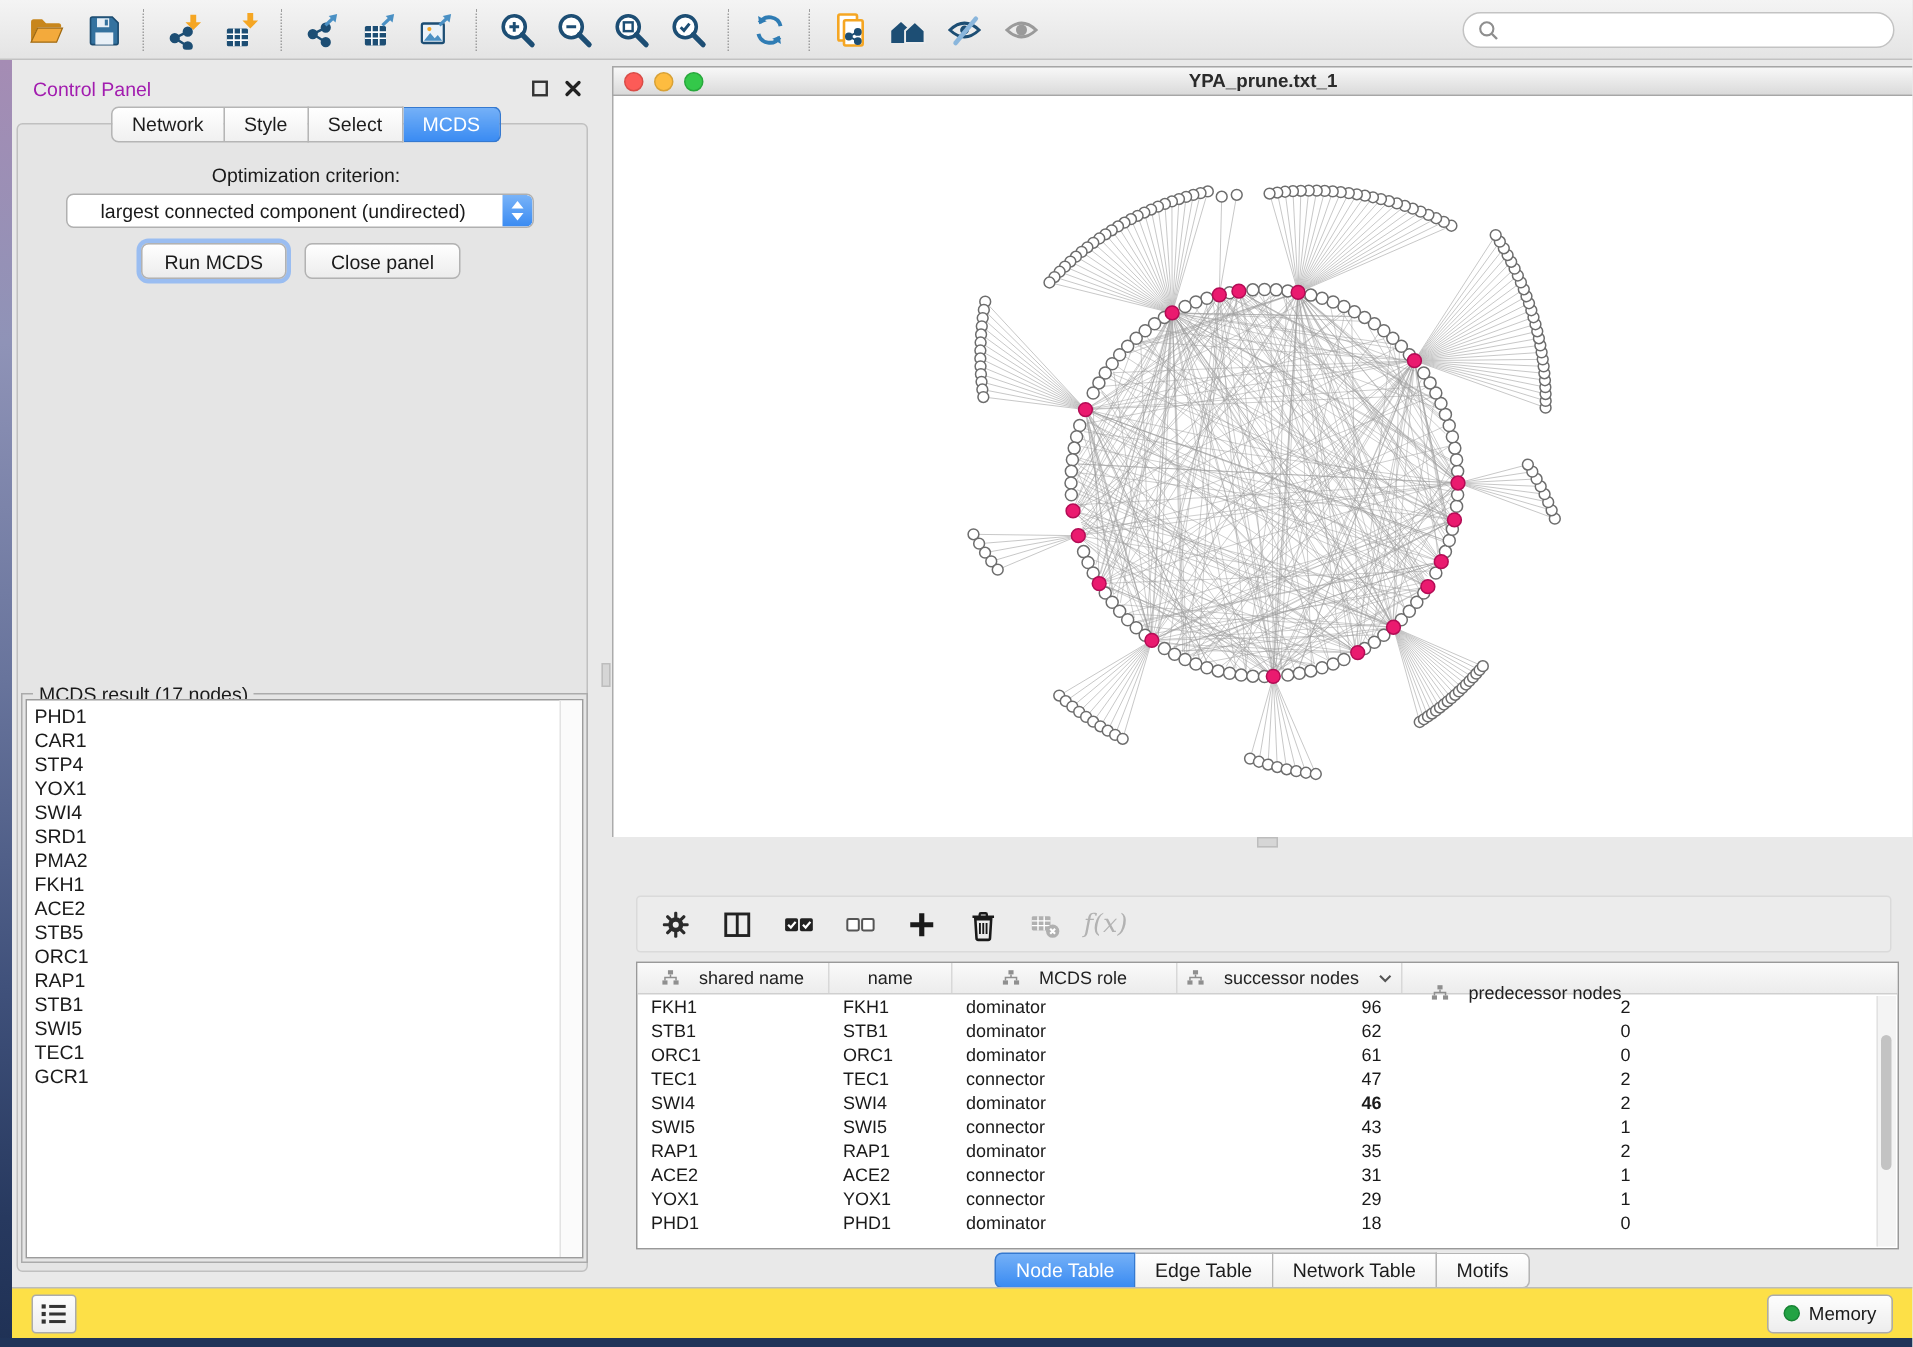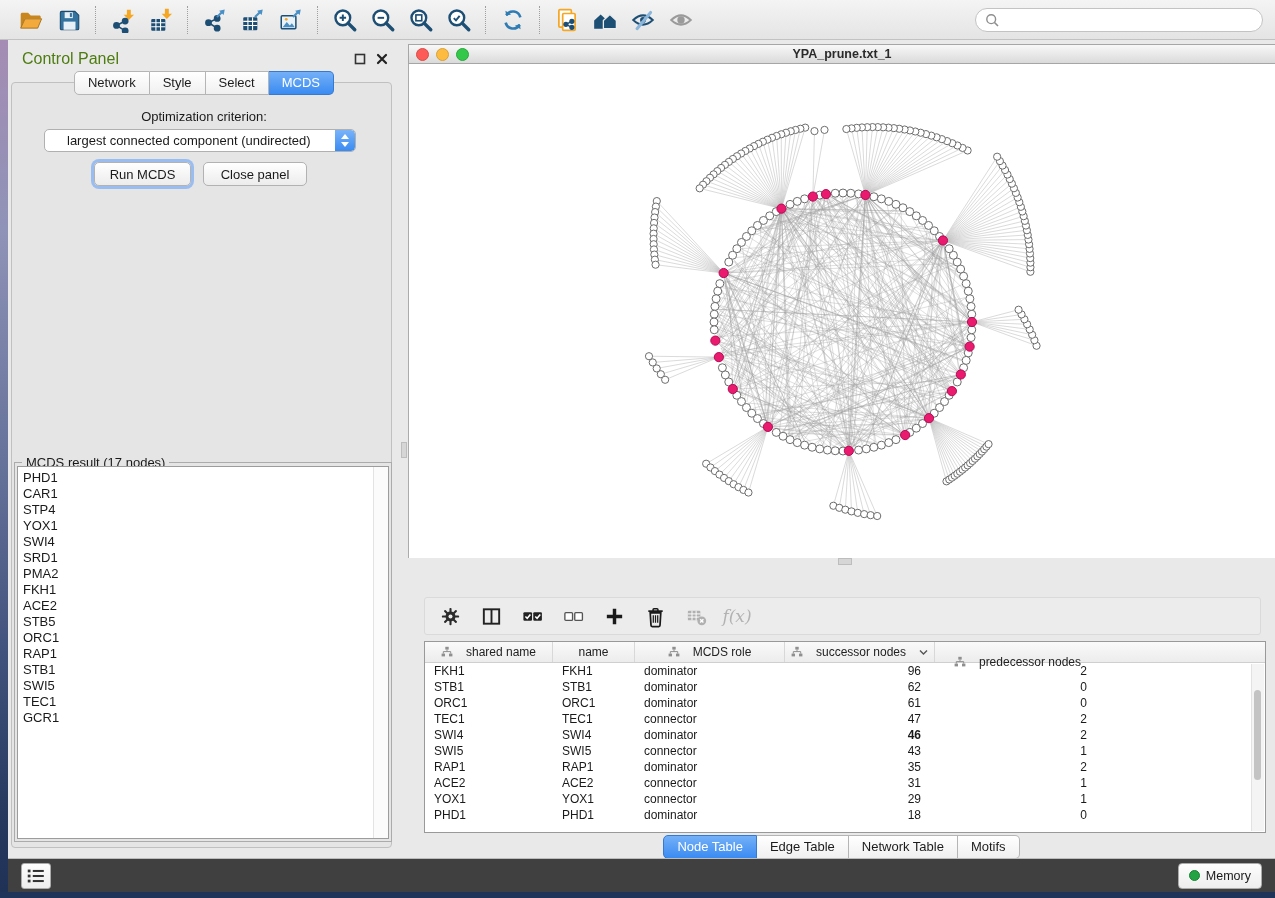--- a/index.html
+++ b/index.html
@@ -19,21 +19,21 @@
 
   
   #wall-left{position:absolute;left:0;top:40px;width:8px;height:858px;
              background:linear-gradient(180deg,#a58cb4 0%,#8f93b7 22%,#68749c 48%,#40517b 72%,#27395f 90%,#1f3155 100%)}
   #wall-bottom{position:absolute;left:0;top:892px;width:1275px;height:6px;background:#203459}
 
   #main{position:absolute;left:8px;top:40px;width:1267px;height:818px;background:#e9e9e9}
 
   
   .panel-header{height:26px;display:flex;align-items:center}
-  .panel-title{font-size:16px;color:#4d7c0f}
+  .panel-title{font-size:13px;color:#a21caf}
   .panel-icons{margin-left:auto;display:flex;gap:9px;align-items:center}
   .mini-btn{width:13px;height:13px;display:flex;align-items:center;justify-content:center}
 
   
   #control-panel{position:absolute;left:0;top:0;width:392px;height:818px}
   #control-panel .panel-header{padding:6px 12px 0 14px}
   #cp-tabs{position:absolute;left:0;top:31px;width:100%;display:flex;justify-content:center;z-index:2}
   .seg{font-size:13px;padding:3px 13px 4px;background:linear-gradient(#ffffff,#f0f0f0);
        border:1px solid #b5b5b5;border-left:none;color:#1c1c1c;cursor:default;white-space:nowrap}
   .seg:first-child{border-left:1px solid #b5b5b5;border-radius:5px 0 0 5px}
@@ -98,21 +98,21 @@
   .th{display:flex;align-items:center;justify-content:center;gap:13px;border-right:1px solid #d8d8d8;box-sizing:border-box;color:#222}
   .tbody .tr{display:flex;height:16px;align-items:center}
   .td{box-sizing:border-box;padding:0 0 0 9px;overflow:hidden;white-space:nowrap}
   .td.num{text-align:right;padding:0 14px 0 0}
   .tscroll{position:absolute;right:1px;top:22px;bottom:1px;width:12px;background:#f4f4f4;border-left:1px solid #e2e2e2}
   .tscroll .thumb{position:absolute;left:2px;top:26px;width:7px;height:90px;background:#c3c3c3;border-radius:4px}
   #footer-tabs{position:absolute;left:0;top:270px;width:100%;display:flex;justify-content:center}
 
   
   #statusbar{position:absolute;left:8px;top:858px;width:1267px;height:34px;box-sizing:border-box;
-             background:#404040;border-top:1px solid #bcbcbc;display:flex;align-items:center;padding:0 13px}
+             background:#fde047;border-top:1px solid #bcbcbc;display:flex;align-items:center;padding:0 13px}
   #list-btn{width:28px;height:24px;border:1px solid #ababab;border-radius:3px;
             background:linear-gradient(#fdfdfd,#ededed);display:flex;align-items:center;justify-content:center}
   #memory-btn{margin-left:auto;height:24px;border:1px solid #ababab;border-radius:4px;
               background:linear-gradient(#fdfdfd,#ededed);display:flex;align-items:center;gap:6px;
               padding:0 10px;font-size:12.5px}
   #memory-dot{width:11px;height:11px;border-radius:50%;background:#23a344;border:1px solid #188334;box-sizing:border-box}
 </style>
 </head>
 <body>
 

